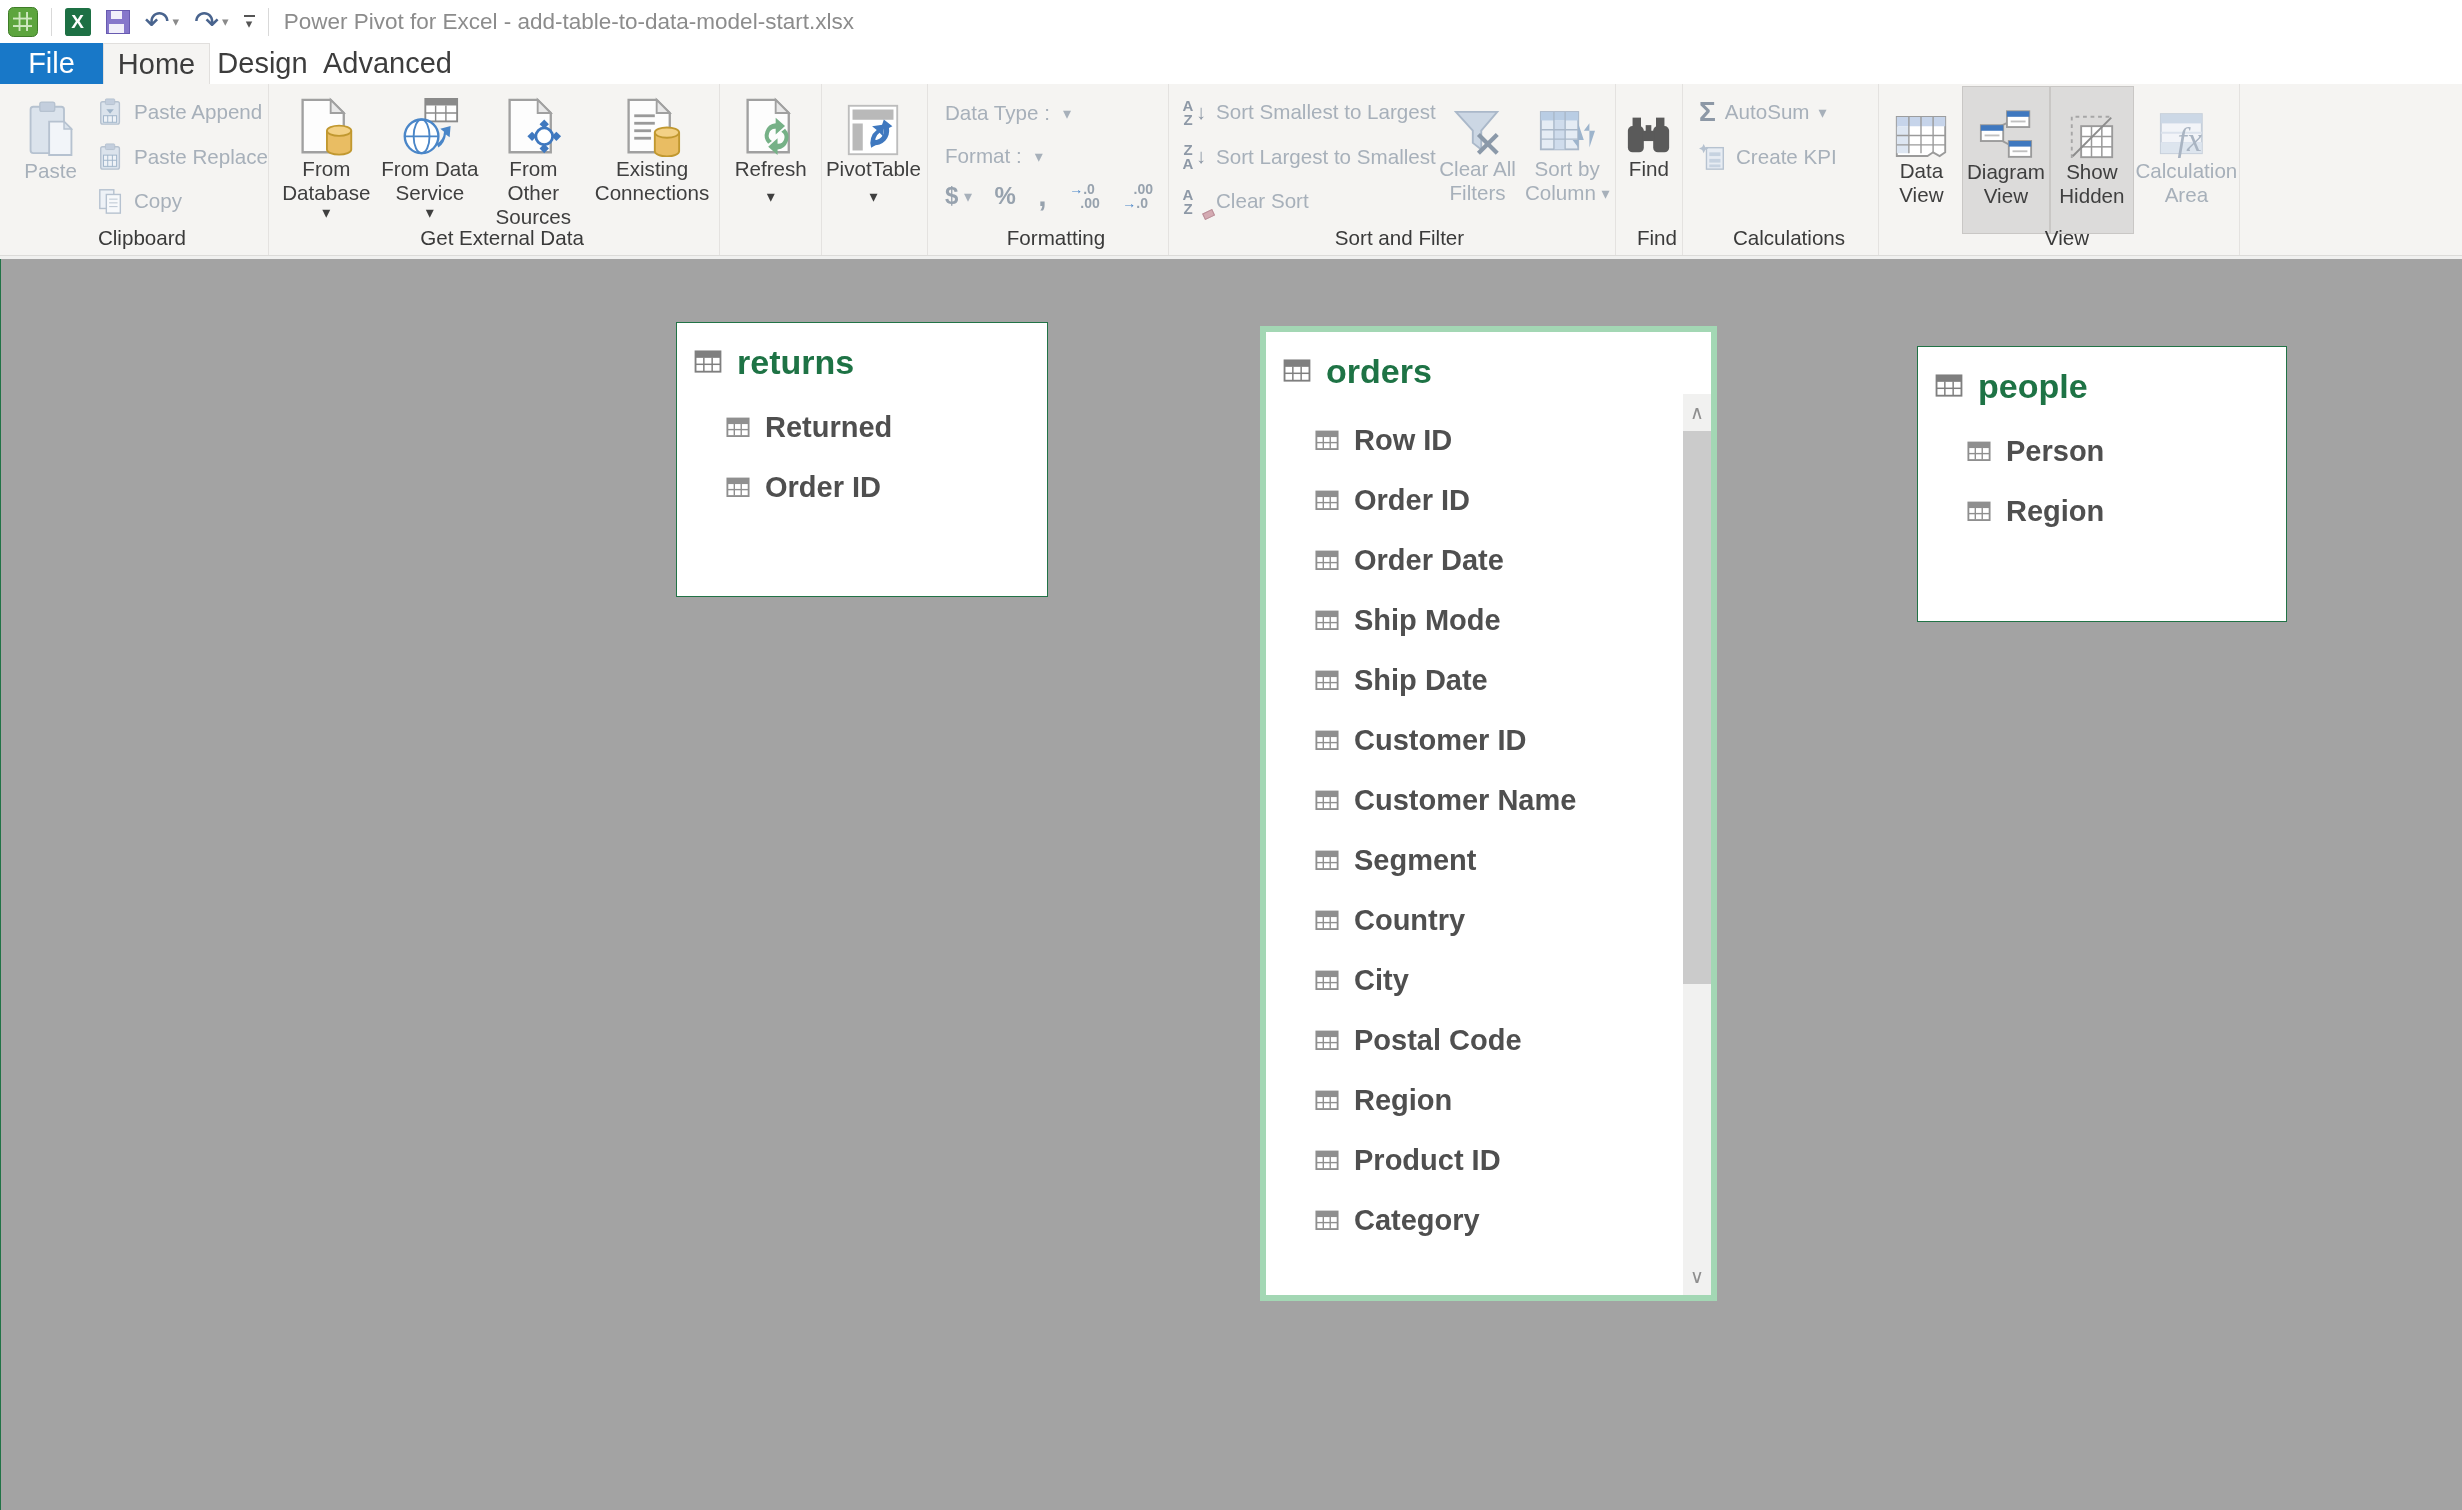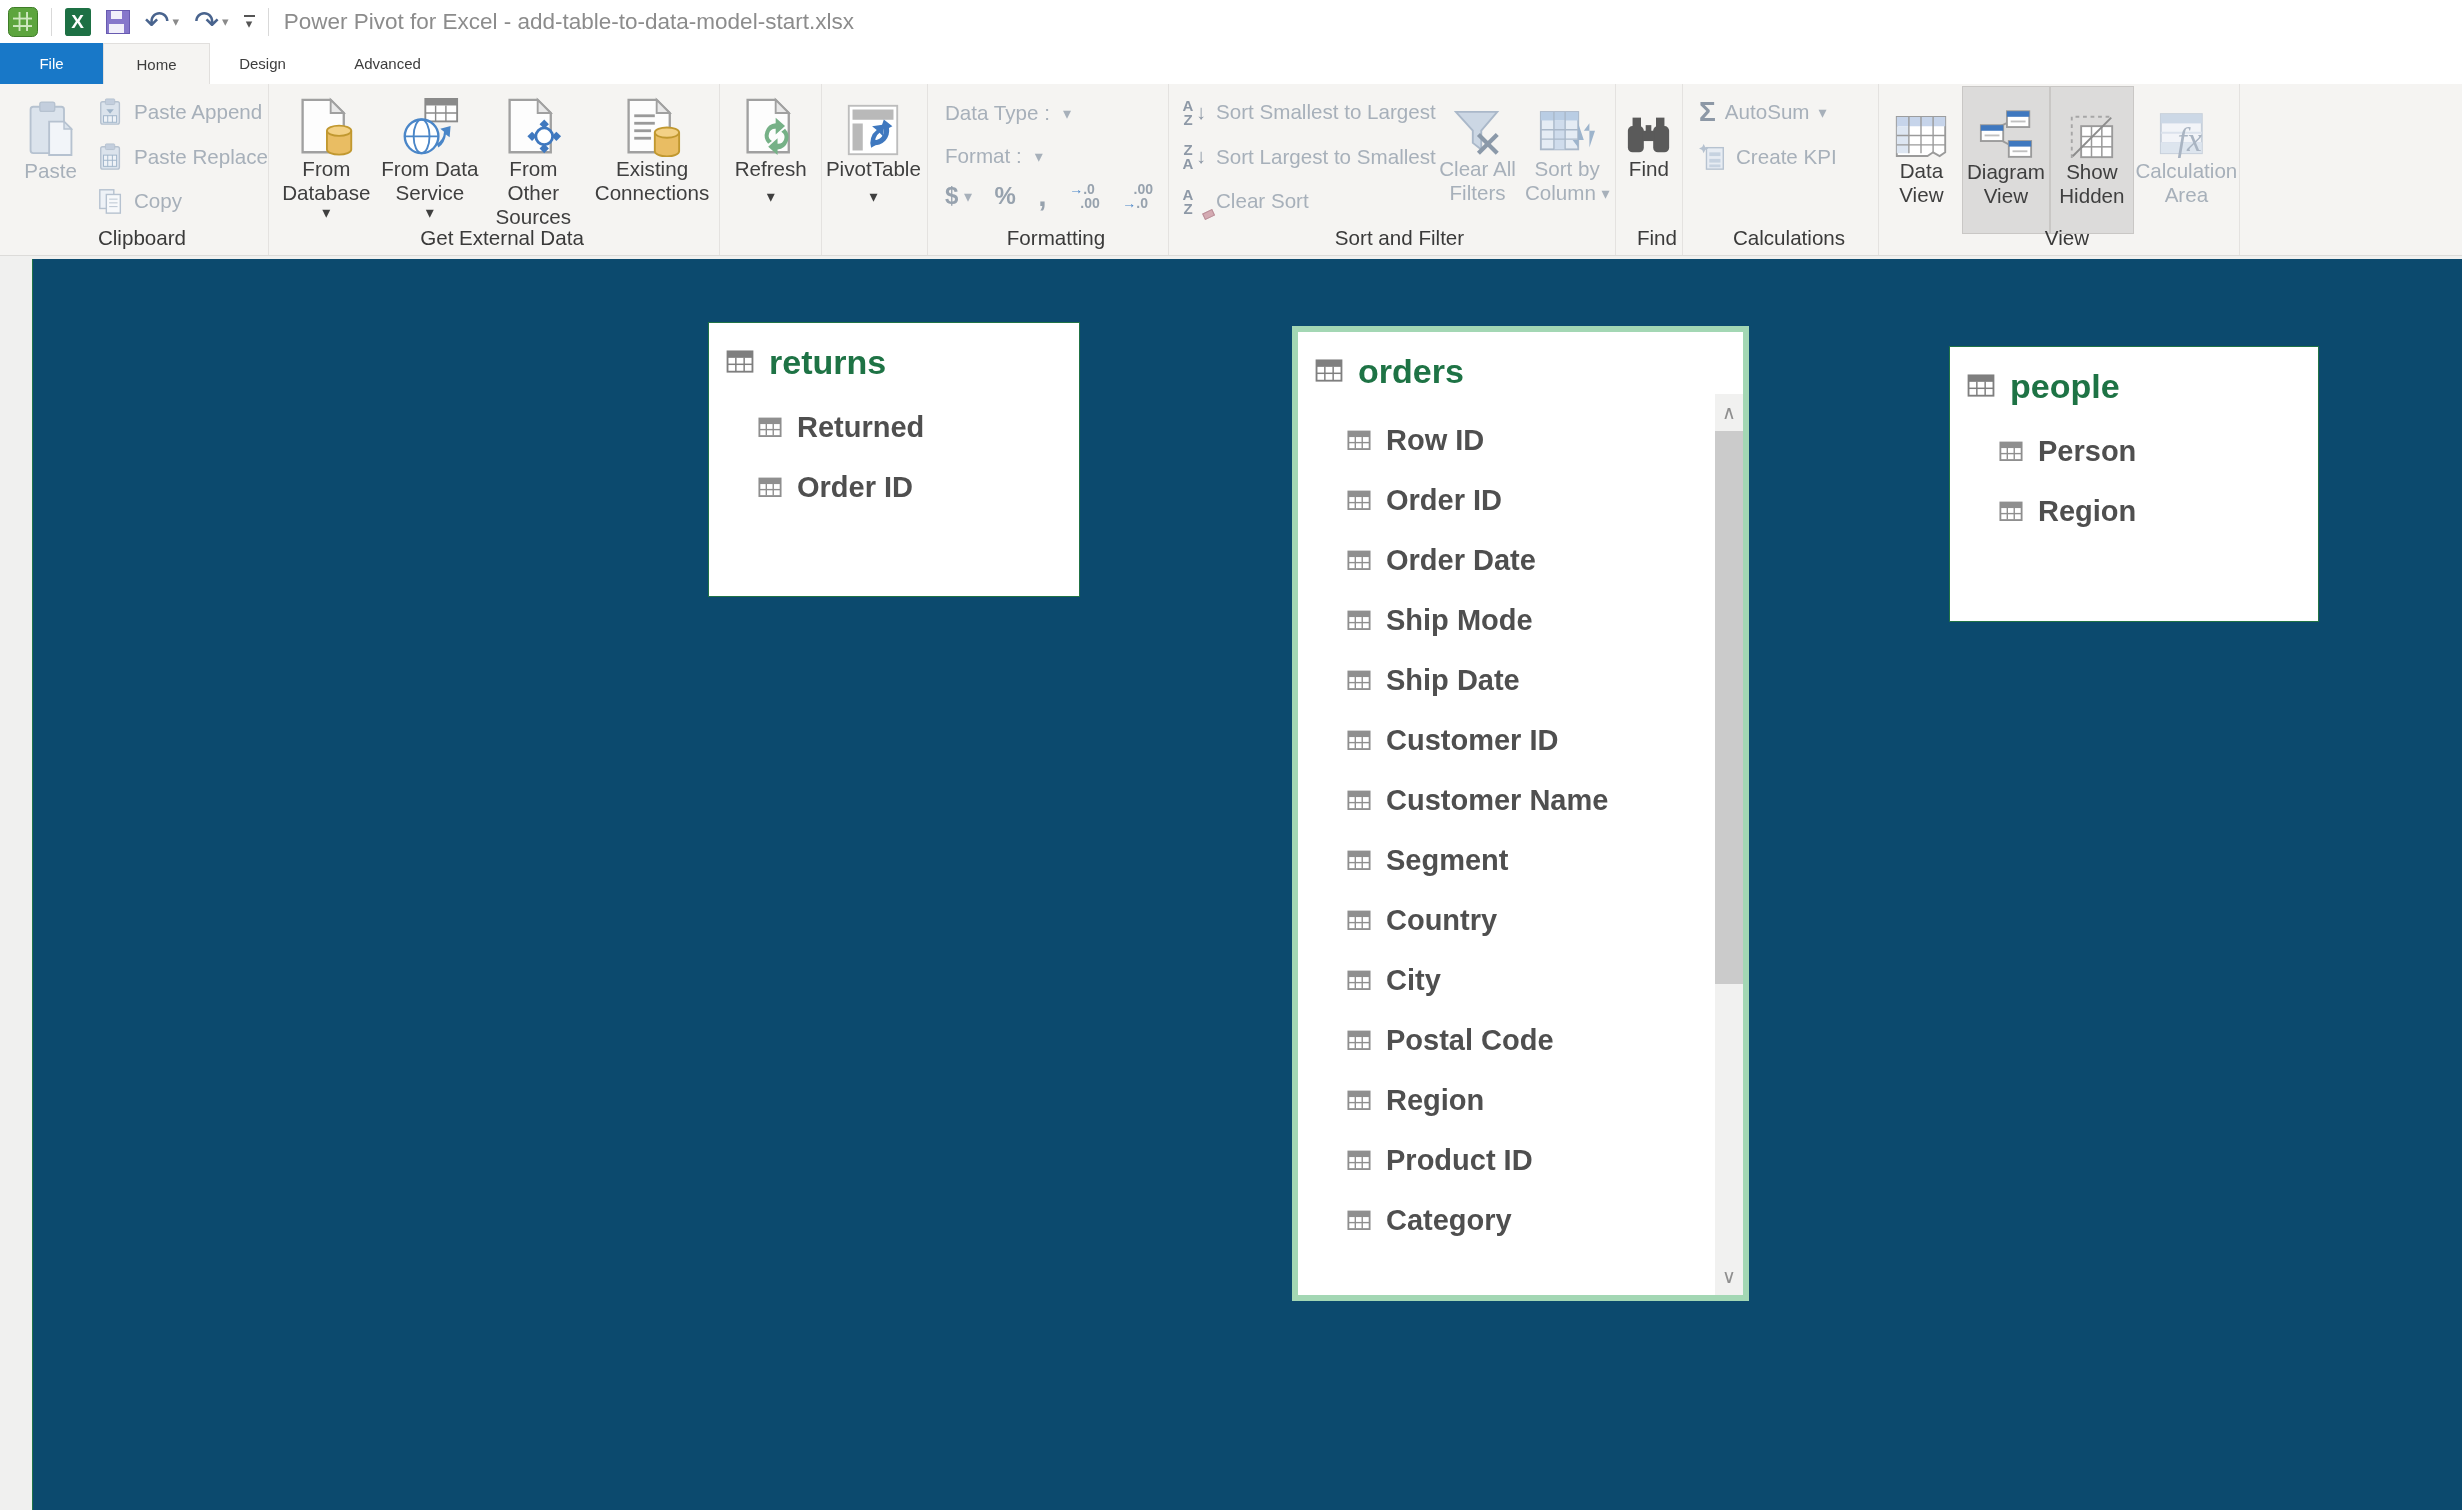--- a/index.html
+++ b/index.html
@@ -22,21 +22,21 @@
   .saveico:after { content:""; position:absolute; left:2.8px; bottom:0; width:15px; height:8.4px; background:#f1effa; }
   .u-arrow { font-size:30px; color:#49648e; line-height:1; }
   .mini-caret { font-size:13px; color:#8a8a8a; margin-left:2.8px; }
   .qat-dd { display:flex; flex-direction:column; align-items:center; line-height:0.5; color:#555; }
   .qat-dd .bar { width:11.2px; height:1.9px; background:#555; margin-bottom:3.7px; }
   .qat-dd .c { font-size:13px; }
   .title-text { color:#8c8c8c; font-size:22.5px; margin-left:9.4px; white-space:nowrap; }
 
   
   .tabstrip { position:absolute; left:0; top:43px; right:0; height:41px; background:#fff; display:flex; }
-  .tab { height:41px; display:flex; align-items:center; justify-content:center; font-size:15px; color:#3d3d3d; }
+  .tab { height:41px; display:flex; align-items:center; justify-content:center; font-size:29px; color:#3d3d3d; }
   .tab-file { width:103px; background:#1878c8; color:#fff; }
   .tab-active { width:107px; background:#f5f4f2; border:0.9px solid #e1dfdd; border-bottom:none; }
   .tab-plain { width:105px; }
   .tab-adv { width:145px; }
 
   
   .ribbon { position:absolute; left:0; top:84px; right:0; height:172px; background:#f5f4f2; border-bottom:1.9px solid #dcdbd9; }
   .rgroup { position:absolute; top:0; bottom:0; border-right:0.9px solid #e4e2e0; }
   .glabel { position:absolute; bottom:4.7px; left:16px; right:0; text-align:center; font-size:20.6px; color:#3a3a3a; white-space:nowrap; }
 
@@ -56,21 +56,21 @@
   .decimal .l { display:flex; align-items:center; }
   .blue { color:#4a86c8; }
 
   .azico { display:grid; grid-template-columns:14px 12px; grid-template-rows:14px 14px; align-items:center; justify-items:center; font-weight:bold; font-size:15px; color:#8d98a6; line-height:1; position:relative; }
   .azico .ar { grid-row:1/3; grid-column:2; font-size:20.6px; }
   .eraser { position:absolute; right:-7.5px; bottom:-1.9px; width:11.2px; height:6.6px; background:#d4aab2; transform:rotate(-25deg); border:0.9px solid #b98e98; }
 
   .sigma { font-size:28px; font-weight:bold; color:#8d98a6; line-height:1; }
 
   
-  .canvas { position:absolute; left:0; top:259px; right:0; bottom:0; background:#0c4a6e; border-left:1.9px solid #217346;margin-left:32px; }
+  .canvas { position:absolute; left:0; top:259px; right:0; bottom:0; background:#a3a3a3; border-left:1.9px solid #217346; }
   .tablebox { position:absolute; background:#fff; border:1.9px solid #217346; padding-top:11.2px; overflow:hidden; }
   .tablebox.selected { border:6.6px solid #a3d7b4; }
   .tbl-title { height:56px; display:flex; align-items:center; gap:15px; padding-left:17px; color:#1e7345; font-size:34px; font-weight:bold; }
   .fields { padding-top:7.5px; }
   .fields.deep { padding-top:11.2px; }
   .field { height:60px; display:flex; align-items:center; gap:15px; padding-left:49px; font-size:29px; font-weight:bold; color:#4f4f4f; white-space:nowrap; }
 
   .vscroll { position:absolute; right:0; top:62px; bottom:0; width:28px; background:#f1f1f0; }
   .vscroll .up, .vscroll .dn { position:absolute; left:0; right:0; height:37px; display:flex; align-items:center; justify-content:center; color:#8f8f8f; font-size:19px; }
   .vscroll .up { top:0; } .vscroll .dn { bottom:0; }

